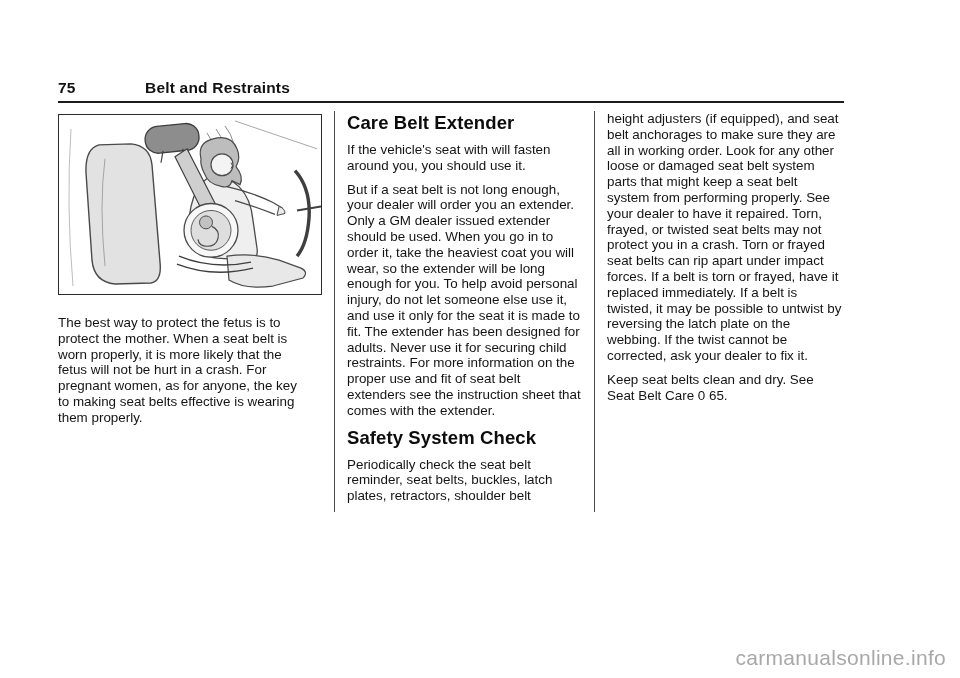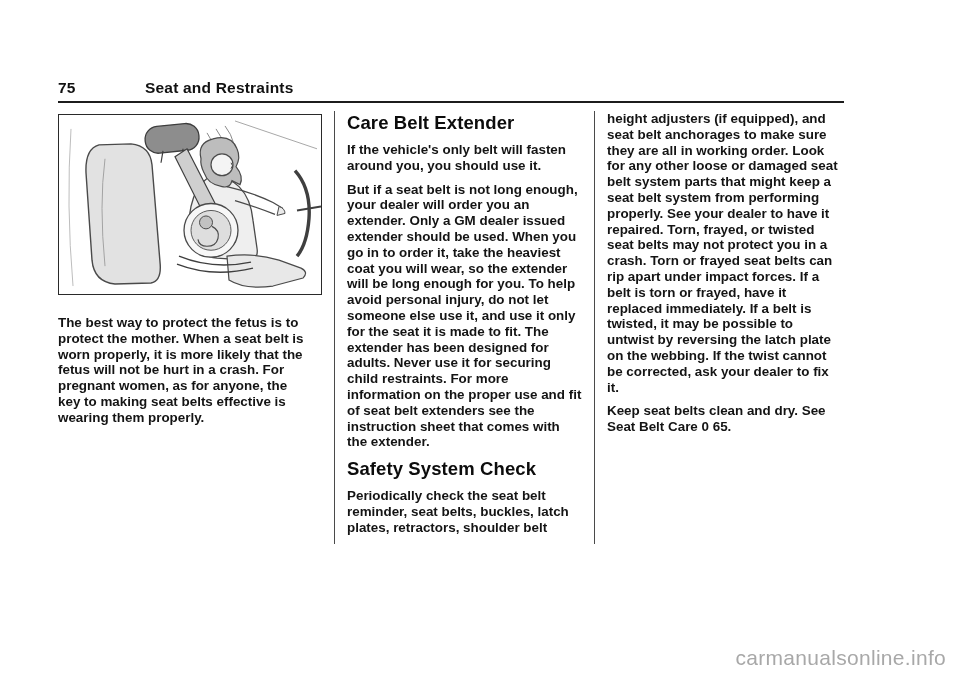--- a/index.html
+++ b/index.html
@@ -22,21 +22,21 @@
   }
 
   .columns {
     position:absolute; left:58px; top:111px; width:786px;
     display:grid; grid-template-columns:264px 1px 235px 1px 235px;
     column-gap:12px;
   }
   .col-rule { width:1px; background:#4a4a4a; }
 
   .col p {
-    font-size:13.4px; line-height:15.8px; margin-bottom:8px; color:#141414;font-weight:bold;
+    font-size:13.4px; line-height:15.8px; margin-bottom:8px; color:#141414;
   }
   .col1 p { max-width:252px; }
 
   h2.section-heading {
     font-size:18.5px; line-height:21px; font-weight:bold; color:#0c0c0c;
     margin:1px 0 9px 0; letter-spacing:0.1px;
   }
   h2.second { }
 
   figure.illustration {
@@ -49,21 +49,21 @@
     position:absolute; right:14px; bottom:8px;
     font-size:21px; letter-spacing:0.3px; color:#a8a8a8;
   }
 </style>
 </head>
 <body>
 
 <div class="page">
 
   <header class="page-header">
-    <span class="page-number">75</span><span class="chapter-title">Seat and Restraints</span>
+    <span class="page-number">75</span><span class="chapter-title">Belt and Restraints</span>
   </header>
 
   <div class="header-rule"></div>
 
   <main class="columns">
 
     <section class="col col1">
       <figure class="illustration">
         <svg viewBox="0 0 262 179" width="262" height="178" preserveAspectRatio="none" aria-hidden="true">
           <rect x="0" y="0" width="262" height="179" fill="#ffffff"></rect>
@@ -102,21 +102,21 @@
           <path d="M238 96 L262 92" stroke="#3f3f3f" stroke-width="2"></path>
         </svg>
       </figure>
       <p>The best way to protect the fetus is to protect the mother. When a seat belt is worn properly, it is more likely that the fetus will not be hurt in a crash. For pregnant women, as for anyone, the key to making seat belts effective is wearing them properly.</p>
     </section>
 
     <div class="col-rule"></div>
 
     <section class="col col2">
       <h2 class="section-heading">Care Belt Extender</h2>
-      <p>If the vehicle's only belt will fasten around you, you should use it.</p>
+      <p>If the vehicle's seat with will fasten around you, you should use it.</p>
       <p>But if a seat belt is not long enough, your dealer will order you an extender. Only a GM dealer issued extender should be used. When you go in to order it, take the heaviest coat you will wear, so the extender will be long enough for you. To help avoid personal injury, do not let someone else use it, and use it only for the seat it is made to fit. The extender has been designed for adults. Never use it for securing child restraints. For more information on the proper use and fit of seat belt extenders see the instruction sheet that comes with the extender.</p>
       <h2 class="section-heading second">Safety System Check</h2>
       <p>Periodically check the seat belt reminder, seat belts, buckles, latch plates, retractors, shoulder belt</p>
     </section>
 
     <div class="col-rule"></div>
 
     <section class="col col3">
       <p>height adjusters (if equipped), and seat belt anchorages to make sure they are all in working order. Look for any other loose or damaged seat belt system parts that might keep a seat belt system from performing properly. See your dealer to have it repaired. Torn, frayed, or twisted seat belts may not protect you in a crash. Torn or frayed seat belts can rip apart under impact forces. If a belt is torn or frayed, have it replaced immediately. If a belt is twisted, it may be possible to untwist by reversing the latch plate on the webbing. If the twist cannot be corrected, ask your dealer to fix it.</p>
       <p>Keep seat belts clean and dry. See Seat Belt Care 0 65.</p>

